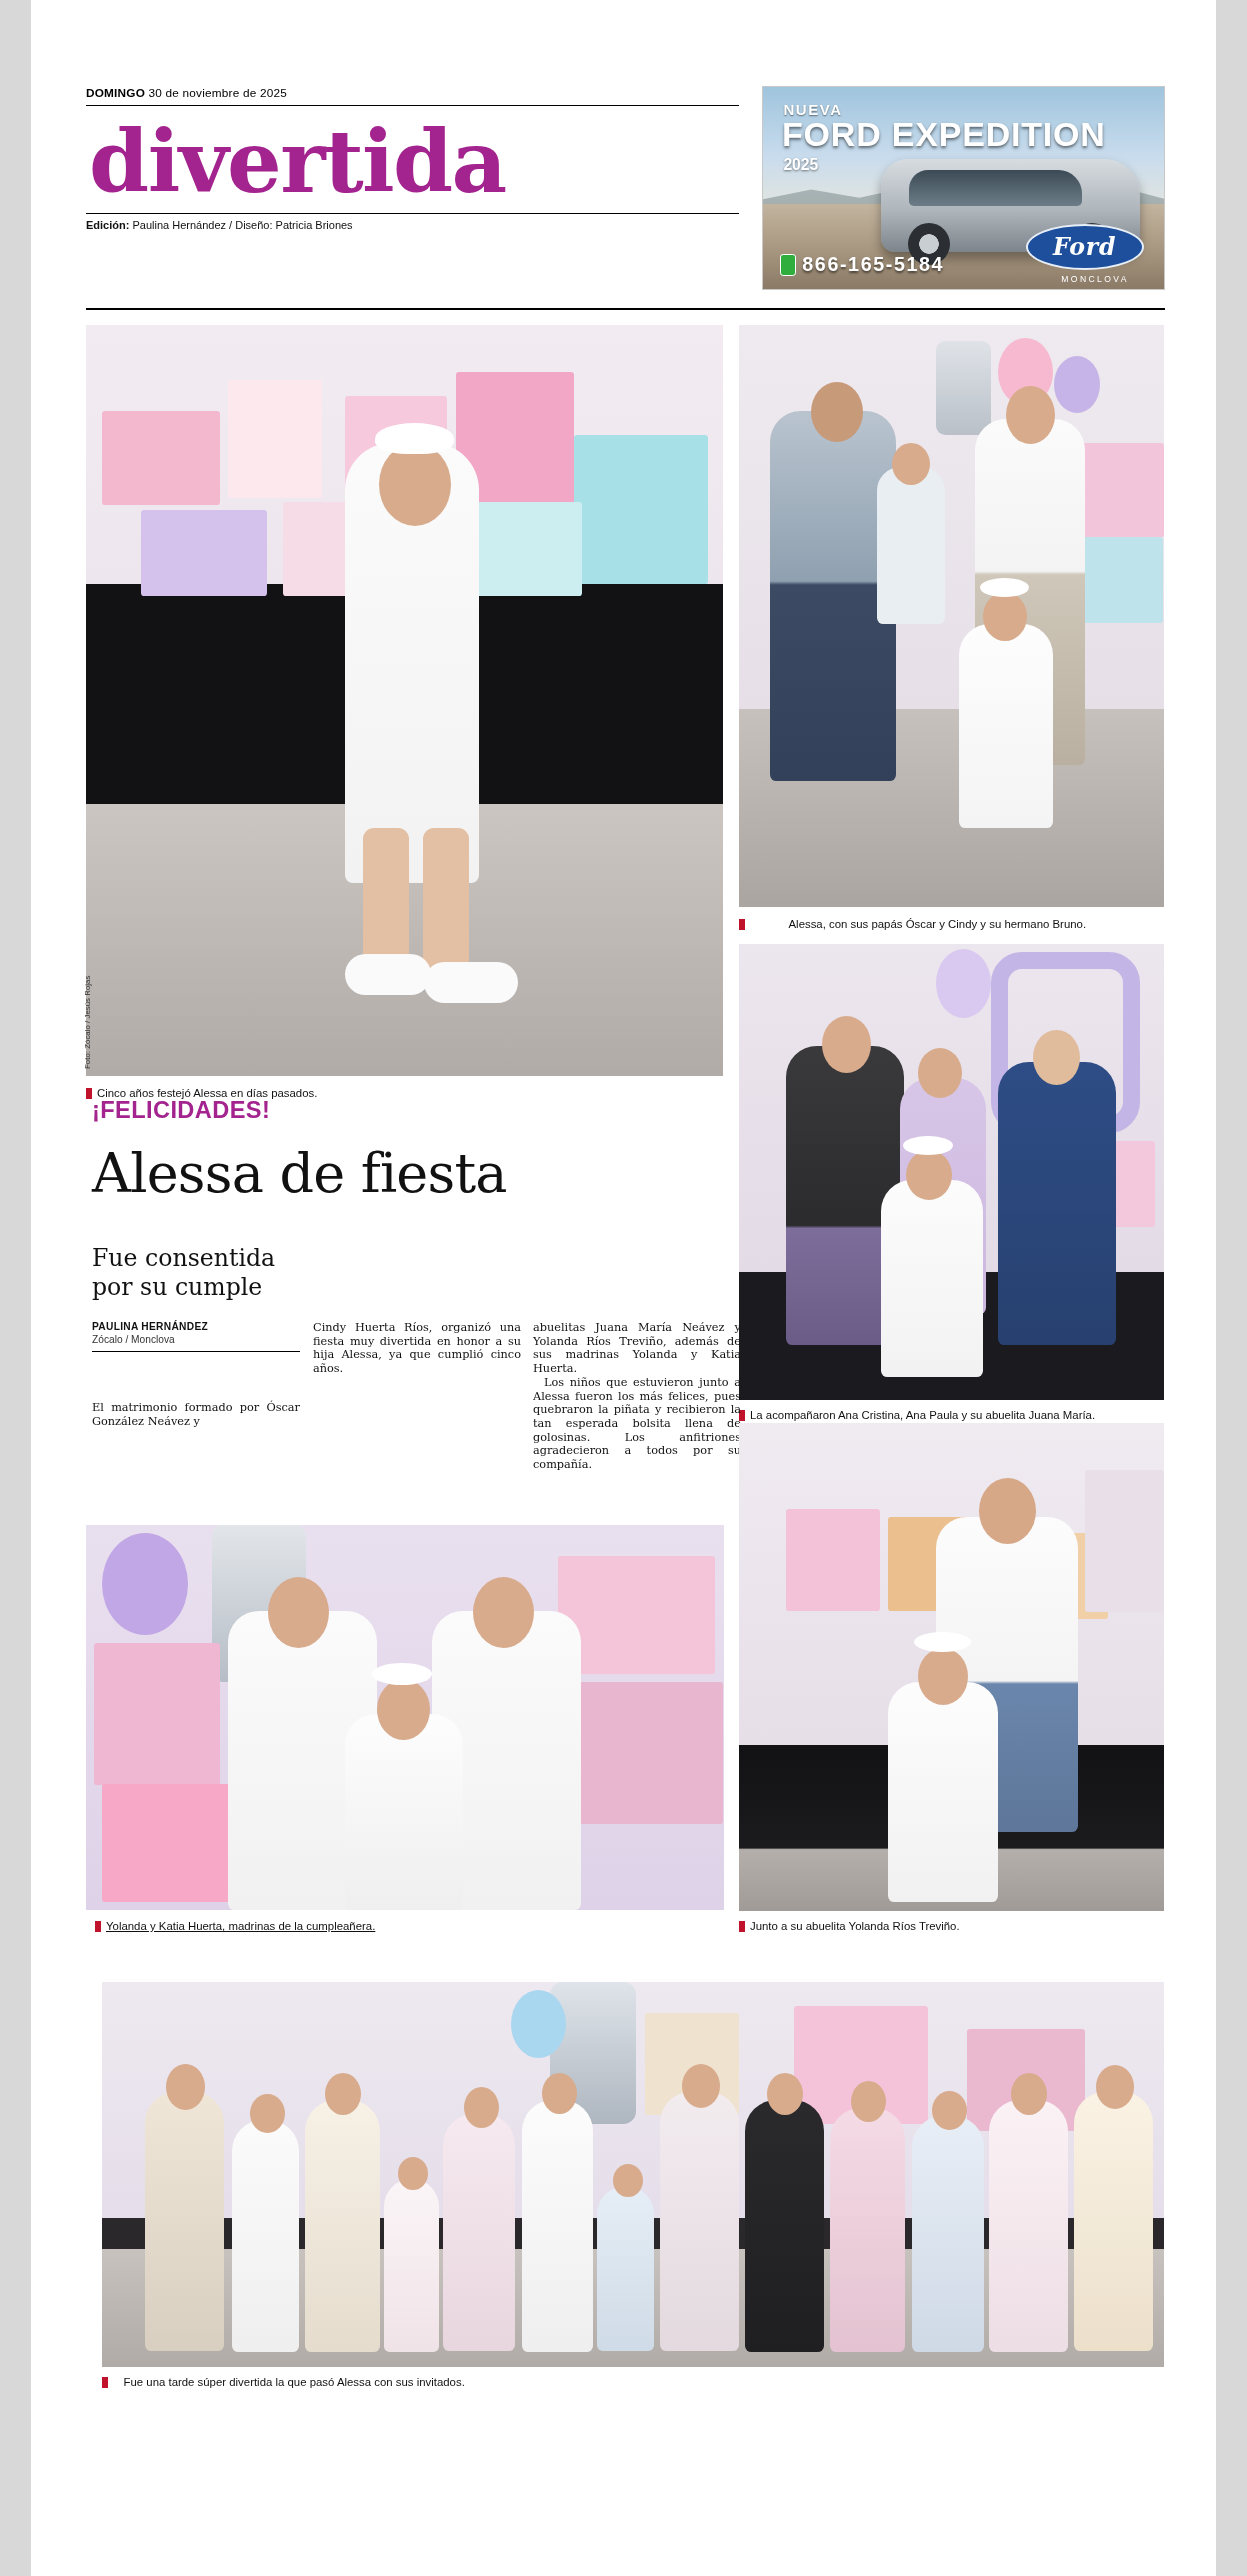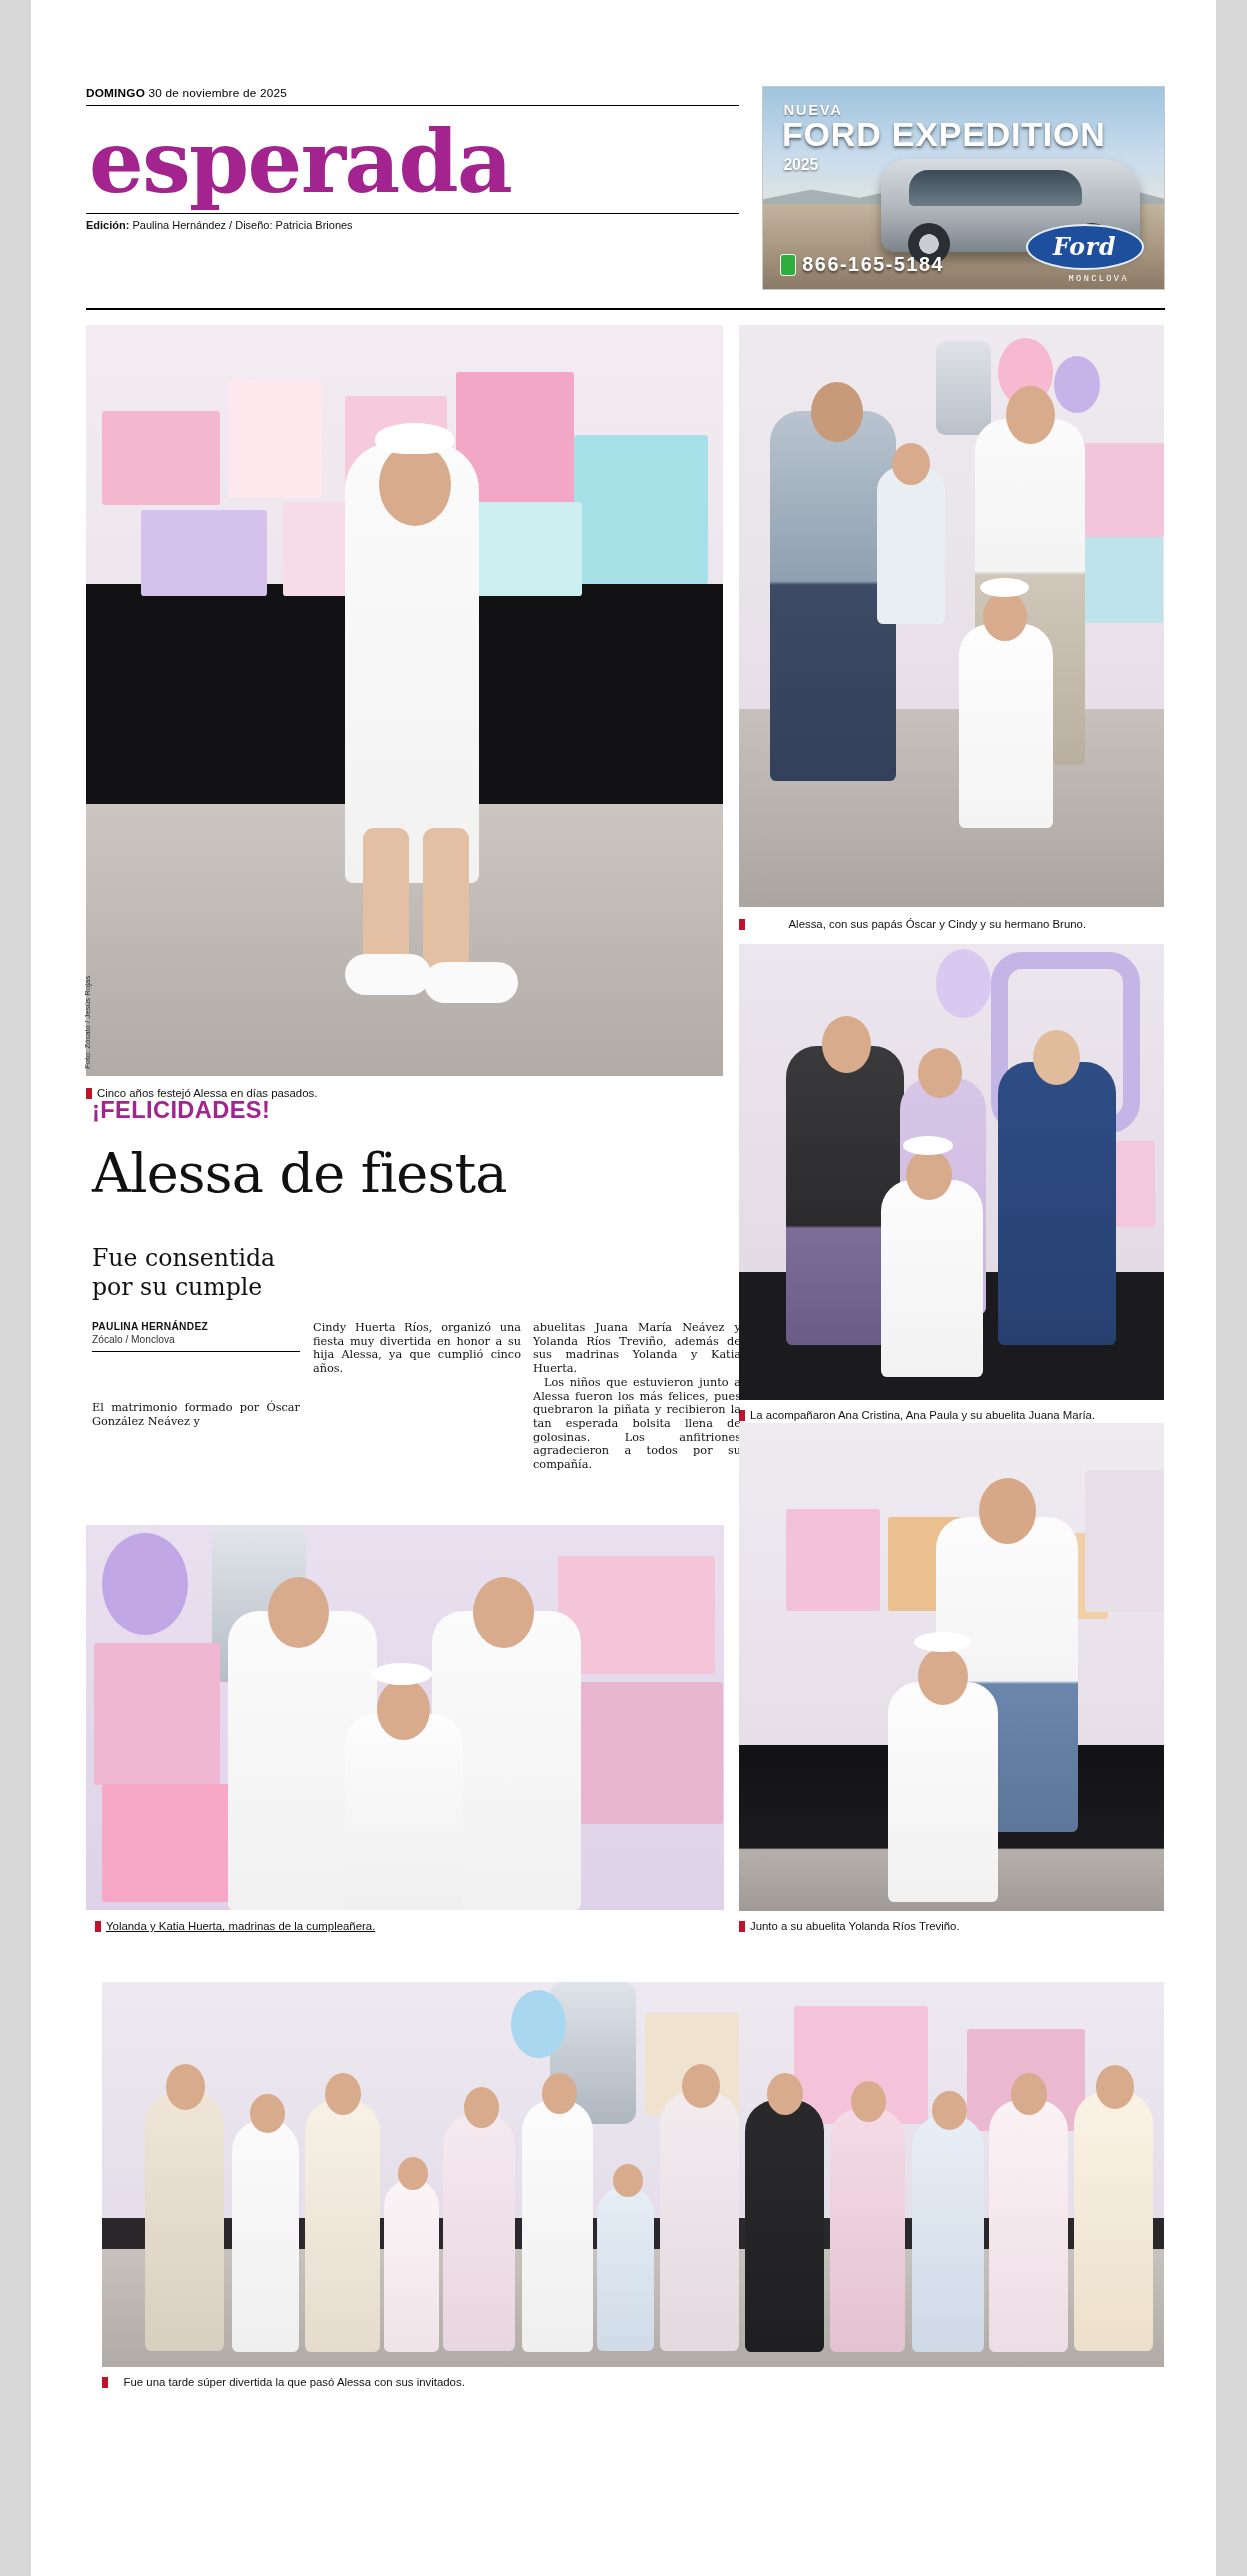--- a/index.html
+++ b/index.html
@@ -141,21 +141,21 @@
     border: 2.4px solid #e6eef8;
     display: flex; align-items: center; justify-content: center;
   }
   .ad .fordlogo span {
     font-family: "DejaVu Serif", serif;
     font-style: italic; font-weight: bold;
     color: #fff; font-size: 23.6px; letter-spacing: 0.8px;
   }
   .ad .dealer {
     position: absolute; right: 35px; bottom: 4.7px;
-    font-family: Liberation Mono, monospace;
+    font-family: Liberation Sans, sans-serif;
     font-size: 8.6px; color: #fff; letter-spacing: 2.4px;
   }
 
   .masthead-rule {
     position: absolute; left: 55px; top: 308px; width: 1079px;
     border-top: 2.4px solid #000;
   }
 
   
   .photo {
@@ -257,21 +257,21 @@
 
 <div class="page">
 
   <div class="masthead">
     <div class="masthead-left">
       <div class="dateline">
         <b>DOMINGO</b>
         <span>30 de noviembre de 2025</span>
       </div>
       <div class="rule-top"></div>
-      <div class="logo">esperada</div>
+      <div class="logo">divertida</div>
       <div class="credits">
         <b>Edición:</b>
         <span>Paulina Hernández</span>
         <span>/ Diseño:</span>
         <span>Patricia Briones</span>
       </div>
     </div>
 
     <div class="ad">
       <div class="sky"></div>

